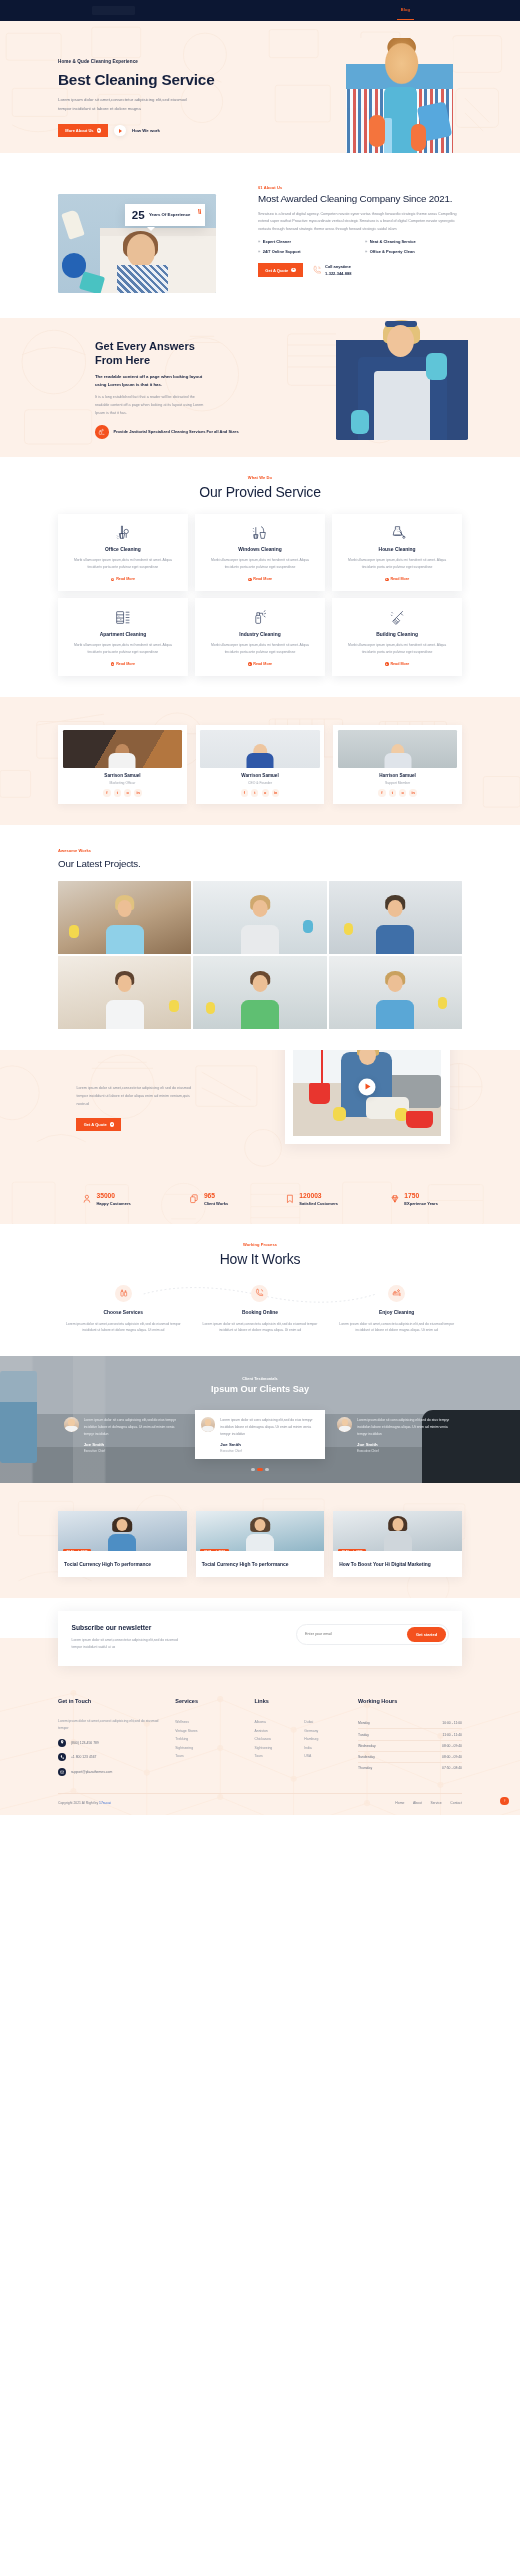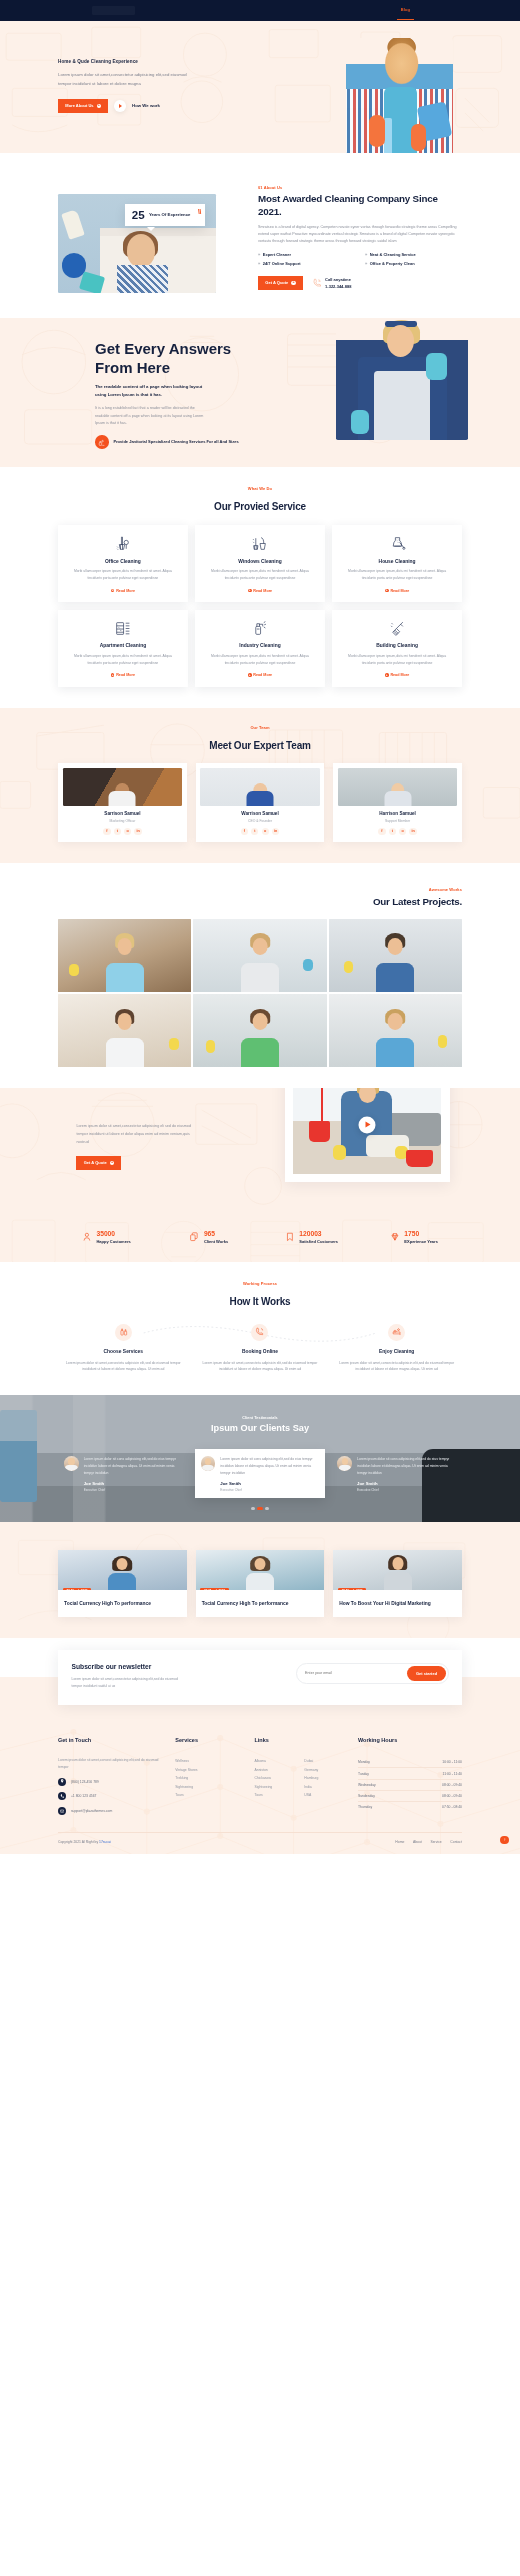--- a/index.html
+++ b/index.html
@@ -80,57 +80,57 @@
     position:absolute;left:67px;top:9.8px;width:80px;background:#fff;
     box-shadow:0 3.7px 12.2px rgba(0,0,0,.10);padding:5.5px 6.7px;display:flex;align-items:center;gap:4.3px;
   }
   .badge-25::after{content:"";position:absolute;left:22px;bottom:-4.3px;border-left:4.9px solid transparent;border-right:4.9px solid transparent;border-top:4.9px solid #fff;}
   .badge-num{font-size:11.6px;font-weight:700;color:#16213e;line-height:1;}
   .badge-txt{font-size:4.3px;font-weight:600;color:#16213e;line-height:1.5;}
   .badge-quote{position:absolute;right:4.3px;top:3.1px;color:#f4511e;font-size:7.3px;font-weight:700;font-style:italic;letter-spacing:-0.6px;}
 
   .about-right{flex:1;padding-top:8.6px;}
   .eyebrow{font-size:4px;font-weight:700;color:#f4511e;letter-spacing:0.1px;}
-  .sec-title{font-size:9.8px;font-weight:700;color:#16213e;line-height:1.3;margin-top:3.7px;letter-spacing:-0.2px;}
+  .sec-title{font-size:9.8px;font-weight:400;color:#16213e;line-height:1.3;margin-top:3.7px;letter-spacing:-0.2px;}
   .body-sm{font-size:3.7px;line-height:2.0;color:#8b8f9a;margin-top:4.9px;}
   .feat-grid{display:grid;grid-template-columns:1fr 1fr;gap:4.3px 9.8px;margin-top:6.1px;}
   .feat{display:flex;align-items:center;gap:2.4px;font-size:4px;font-weight:700;color:#16213e;}
   .feat .chev{color:#9aa0ab;font-size:4.3px;}
   .about-cta{display:flex;align-items:center;gap:8.6px;margin-top:9.8px;}
   .call-wrap{display:flex;align-items:center;gap:3.7px;}
   .call-icon{width:9.8px;height:9.8px;color:#f9b294;font-size:8px;line-height:1;}
   .call-label{font-size:4px;font-weight:700;color:#16213e;line-height:1.7;}
   .call-num{font-size:4px;font-weight:700;color:#16213e;}
 
   
   .answers{background:#fdf1e9;padding:21px 0 18.4px;position:relative;overflow:hidden;}
   .answers .pattern{position:absolute;inset:0;opacity:.55;}
   .ans-inner{position:relative;width:404px;margin:0 auto;display:flex;}
   .ans-left{width:202px;padding-left:37px;}
-  .ans-title{font-size:15px;font-weight:700;line-height:1.3;color:#16213e;}
+  .ans-title{font-size:11px;font-weight:700;line-height:1.3;color:#16213e;}
   .ans-strong{font-size:4.3px;font-weight:700;color:#16213e;line-height:1.9;margin-top:5.5px;max-width:110px;}
   .ans-p{font-size:3.7px;color:#8b8f9a;line-height:2.1;margin-top:5.5px;max-width:110px;}
   .ans-point{display:flex;align-items:center;gap:4.9px;margin-top:7.3px;}
   .ans-badge{width:13.5px;height:13.5px;border-radius:50%;background:#f4511e;display:flex;align-items:center;justify-content:center;color:#fff;font-size:6.7px;flex:0 0 auto;}
   .ans-ptxt{font-size:4px;font-weight:700;color:#16213e;line-height:1.85;}
   .ans-photo{position:absolute;right:-6.1px;top:-21px;width:132px;height:122px;
     background:linear-gradient(180deg,#fdf1e9 0 18%, #2e4a7d 18% 100%);border-radius:1.8px;overflow:hidden;}
   .ap-head{position:absolute;left:51px;top:7.3px;width:27px;height:32px;border-radius:50%;background:#f0c49a;}
   .ap-hair{position:absolute;left:47px;top:2.4px;width:37px;height:24.5px;border-radius:50% 50% 22% 22%;background:#e4c27a;}
   .ap-band{position:absolute;left:49px;top:3.7px;width:32px;height:5.5px;background:#2f4f86;border-radius:2.4px;}
   .ap-apron{position:absolute;left:38px;top:53px;width:56px;height:70px;background:#dfe4ea;border-radius:3.7px 3.7px 0 0;}
   .ap-shirt{position:absolute;left:22px;top:39px;width:89px;height:83px;background:#2f4f86;border-radius:4.9px 4.9px 0 0;}
   .ap-glove{position:absolute;right:21px;top:35px;width:21px;height:27px;background:#5fc5d8;border-radius:6.1px;}
   .ap-glove2{position:absolute;left:14.7px;top:92px;width:18.4px;height:24.5px;background:#5fc5d8;border-radius:6.1px;}
 
   
   .services{background:#fff;padding:18.4px 0 21px;}
   .center{text-align:center;}
   .sec-head .eyebrow{display:block;}
-  .sec-head .sec-title{margin-top:9px;font-size:10px;}
+  .sec-head .sec-title{margin-top:3px;font-size:14px;}
   .svc-grid{display:grid;grid-template-columns:repeat(3,1fr);gap:7.3px;margin-top:12.2px;}
   .svc-card{background:#fff;box-shadow:0 1.8px 9.8px rgba(20,30,60,.09);padding:9.8px 8.6px 9.2px;text-align:center;}
   .svc-icon{height:18.4px;display:flex;align-items:center;justify-content:center;margin-bottom:5.5px;}
   .svc-name{font-size:4.9px;font-weight:700;color:#16213e;}
   .svc-desc{font-size:3.4px;color:#9096a2;line-height:2.0;margin-top:4.9px;}
   .read-more{display:inline-flex;align-items:center;gap:1.8px;color:#f4511e;font-size:3.7px;font-weight:700;margin-top:6.1px;cursor:pointer;}
   .rm-plus{width:3.7px;height:3.7px;border-radius:50%;background:#f4511e;color:#fff;font-size:3.1px;display:flex;align-items:center;justify-content:center;line-height:1;}
 
   
   .team{background:#fdf1e9;padding:17px 0 21px;position:relative;overflow:hidden;}
@@ -143,21 +143,21 @@
   .tp2{background:linear-gradient(180deg,#e9ecef 0%, #dfe4e8 100%);}
   .tp3{background:linear-gradient(180deg,#cfd6d8 0%, #b9c3c6 100%);}
   .tf-head{position:absolute;left:50%;top:14.7px;transform:translateX(-50%);width:13.5px;height:16px;border-radius:50%;}
   .tf-body{position:absolute;left:50%;bottom:0;transform:translateX(-50%);width:27px;height:14.7px;border-radius:6.1px 6.1px 0 0;}
   .team-name{font-size:4.6px;font-weight:700;color:#16213e;margin-top:5.5px;}
   .team-role{font-size:3.4px;color:#a0a5ae;margin-top:2.4px;}
   .socials{display:flex;justify-content:center;gap:3.1px;margin-top:4.9px;}
   .soc{width:7.3px;height:7.3px;border-radius:50%;background:#fdf1e9;color:#f4511e;font-size:3.7px;display:flex;align-items:center;justify-content:center;font-weight:700;cursor:pointer;}
 
   
-  .projects{background:#fff;padding:18.4px 0 21px;text-align:right;}
+  .projects{background:#fff;padding:18.4px 0 21px;}
   .proj-grid{display:grid;grid-template-columns:repeat(3,1fr);gap:2.4px;margin-top:9.8px;}
   .proj{height:73px;position:relative;overflow:hidden;border-radius:0.6px;}
   .p1{background:linear-gradient(160deg,#d9cfc2 0%, #b99f81 55%, #8c6f51 100%);}
   .p2{background:linear-gradient(180deg,#eceff1 0%, #cfd8dc 100%);}
   .p3{background:linear-gradient(180deg,#e3e7ea 0%, #c6ced3 100%);}
   .p4{background:linear-gradient(170deg,#f2ece4 0%, #d6c9b6 100%);}
   .p5{background:linear-gradient(180deg,#e7ebec 0%, #c8d1d3 100%);}
   .p6{background:linear-gradient(180deg,#eceeef 0%, #cdd4d6 100%);}
   .fig-head{position:absolute;left:50%;top:26%;transform:translateX(-50%);width:14.7px;height:17px;border-radius:50%;background:#ecbf95;}
   .fig-hair{position:absolute;left:50%;top:20%;transform:translateX(-50%);width:19.6px;height:14.7px;border-radius:50% 50% 20% 20%;background:#6b4a31;}
@@ -316,20 +316,21 @@
     <div class="hp-shirt"></div>
         <div class="hp-torso"></div>
         <div class="hp-sponge"></div>
     <div class="hp-bottle"></div>
         <div class="hp-glove"></div>
         <div class="hp-glove2"></div>
   </div>
   <div class="hero-inner">
     <div class="hero-sub">Home &amp; Qude Cleaning Experience</div>
     <div class="hero-title">
+      <div>Best Cleaning Service</div>
     </div>
     <p class="hero-desc">Lorem ipsum dolor sit amet,consectetur adipisicing elit,sed eiusmod tempor incididunt ut labore et dolore magna</p>
     <div class="hero-actions">
       <button class="btn-primary">
         <span>More About Us</span>
         <span class="plus">+</span>
       </button>
       <div class="play-circle">
         <div class="play-tri"></div>
       </div>
@@ -574,24 +575,20 @@
           <path d="M246 60 h88"></path>
       <rect x="440" y="36" width="120" height="62" rx="4"></rect>
           <path d="M450 36 v62 M470 36 v62 M490 36 v62 M510 36 v62 M530 36 v62"></path>
       <rect x="620" y="40" width="110" height="66" rx="4"></rect>
           <path d="M630 40 v66 M650 40 v66 M670 40 v66 M690 40 v66 M710 40 v66"></path>
       <rect x="0" y="120" width="50" height="44" rx="4"></rect>
       <rect x="790" y="130" width="60" height="50" rx="4"></rect>
     </g>
   </svg>
   <div class="container team-inner">
-    <div class="sec-head center">
-      <span class="eyebrow">Our Team</span>
-      <h2 class="sec-title">Meet Our Expert Team</h2>
-    </div>
     <div class="team-grid">
       <div class="team-card">
         <div class="team-photo tp1">
           <div class="tf-head" style="background:#c08a5e;"></div>
               <div class="tf-body" style="background:#f2f2f2;"></div>
         </div>
         <div class="team-name">Sarrison Samuel</div>
         <div class="team-role">Marketing Officar</div>
         <div class="socials">
           <span class="soc">f</span>

